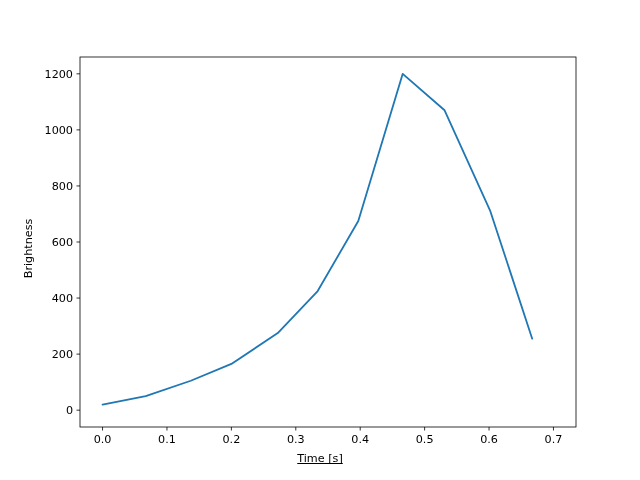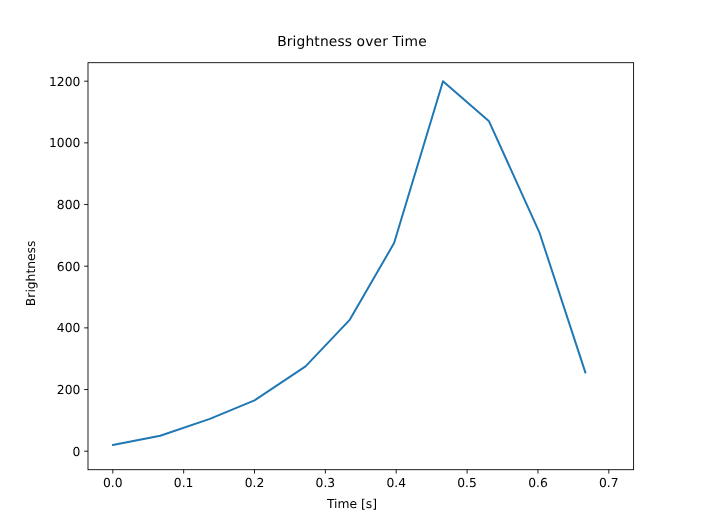--- a/index.html
+++ b/index.html
@@ -32,20 +32,21 @@
     letter-spacing: 0.1px;
   }
   .xlabel {
     position: absolute;
     left: 0;
     top: 452px;
     width: 640px;
     text-align: center;
     font-size: 11.2px;
     color: #000000;
+    text-decoration: underline;
   }
   .ylabel {
     position: absolute;
     left: -52px;
     top: 242px;
     width: 160px;
     text-align: center;
     font-size: 11.2px;
     color: #000000;
     transform: rotate(-90deg);
@@ -67,21 +68,20 @@
     fill: #000000;
     text-anchor: end;
     font-family: "DejaVu Sans", sans-serif;
   }
 </style>
 </head>
 <body>
 
 <div id="figure">
 
-  <div class="fig-title">Brightness over Time</div>
 
   <svg class="plot-svg" width="640" height="480">
     <g id="axes-group">
         <rect x="80" y="57" width="496" height="370" fill="none" stroke="#000000" stroke-width="0.8"></rect>
       </g>
     <g id="ticks-group">
         <line x1="102.54545454545455" x2="102.54545454545455" y1="427" y2="430.5" stroke="#000000" stroke-width="0.8"></line>
         <text x="102.54545454545455" y="443" class="tick-label-x">0.0</text>
         <line x1="166.96103896103898" x2="166.96103896103898" y1="427" y2="430.5" stroke="#000000" stroke-width="0.8"></line>
         <text x="166.96103896103898" y="443" class="tick-label-x">0.1</text>

